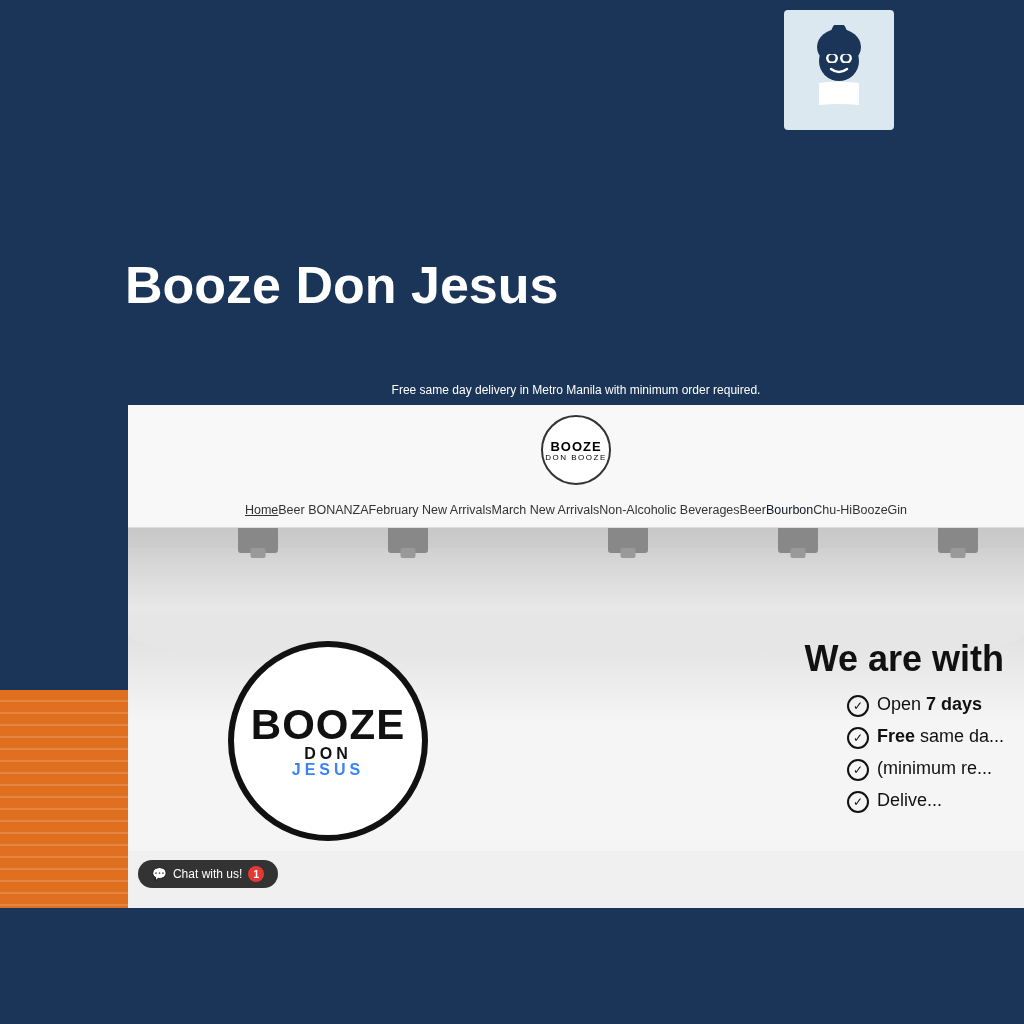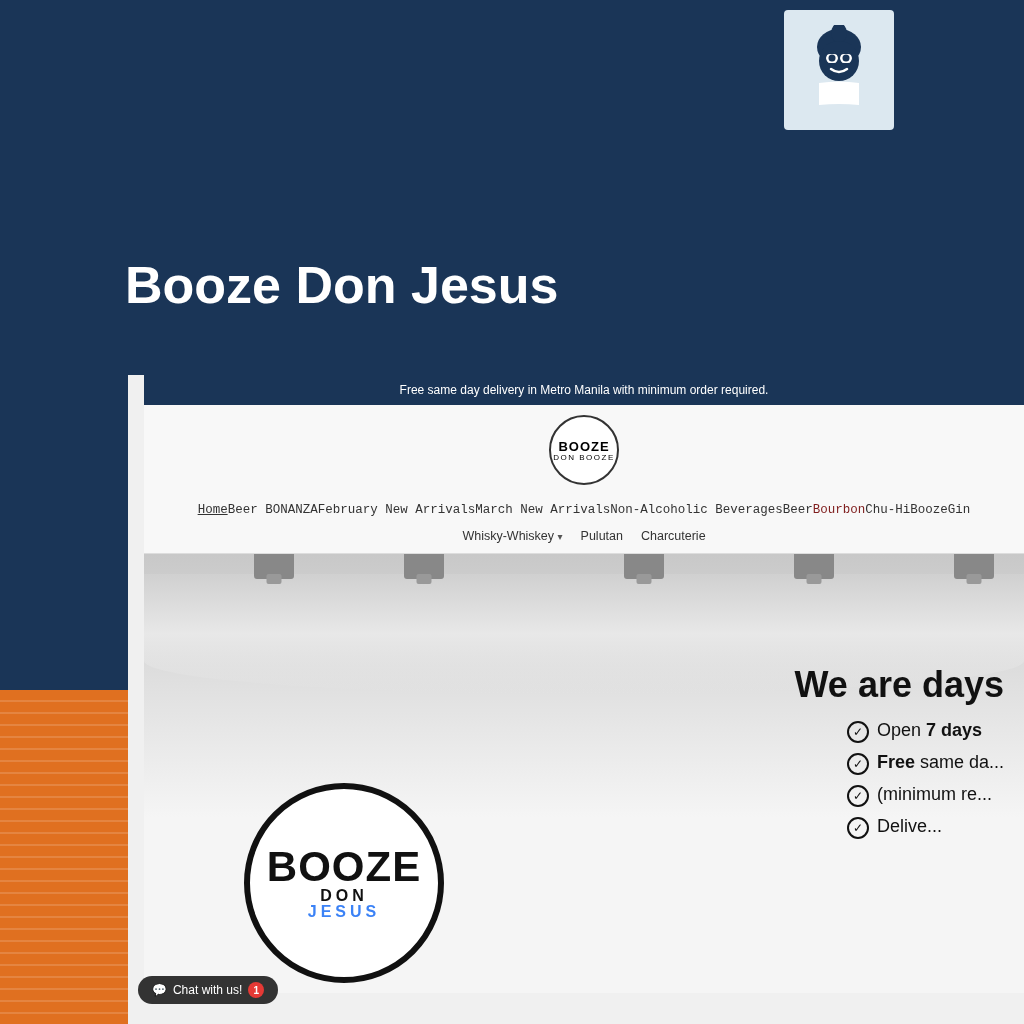--- a/index.html
+++ b/index.html
@@ -8,21 +8,21 @@
       height: 1024px;
       overflow: hidden;
       font-family: Georgia, 'Times New Roman', serif;
       background: #1a3557;
       position: relative;
     }
 
     
     .page-wrapper {
       width: 1024px;
-      height: 1024px;
+      height: 908px;
       background: #1a3557;
       position: relative;
       overflow: hidden;
     }
 
     
     .orange-stripes {
       position: absolute;
       left: 0;
       top: 690px;
@@ -80,21 +80,20 @@
     
     .website-frame {
       position: absolute;
       top: 375px;
       left: 128px;
       right: 0;
       bottom: 0;
       background: #f0f0f0;
       z-index: 3;
       overflow: hidden;
-      padding-left: 16px;
     }
 
     
     .announcement-bar {
       background: #1a3557;
       color: #ffffff;
       font-family: Arial, sans-serif;
       font-size: 12px;
       text-align: center;
       padding: 8px 20px;
@@ -140,39 +139,39 @@
       display: block;
       margin-top: -1px;
     }
 
     
     .nav-menu {
       display: flex;
       align-items: flex-start;
       padding: 8px 20px;
       flex-wrap: nowrap;
-      font-family: Liberation Mono, monospace;
+      font-family: Liberation Sans, sans-serif;
       font-size: 12.5px;
       color: #333;
     }
 
     .nav-item {
       cursor: pointer;
       white-space: nowrap;
       color: #333;
       text-decoration: none;
     }
 
     .nav-item.active {
       text-decoration: underline;
       color: #333;
     }
 
     .nav-item.bourbon {
-      color: #7f1d1d;
+      color: #0f172a;
       font-weight: 500;
     }
 
     .nav-row-2 {
       display: flex;
       align-items: center;
       gap: 18px;
       padding: 4px 20px 8px;
       font-family: Arial, Helvetica, sans-serif;
       font-size: 12.5px;
@@ -439,25 +438,20 @@
         <a class="nav-item">February New Arrivals</a>
         <a class="nav-item">March New Arrivals</a>
         <a class="nav-item">Non-Alcoholic Beverages</a>
         <a class="nav-item">Beer</a>
         <a class="nav-item bourbon">Bourbon</a>
         <a class="nav-item">Chu-Hi</a>
         <a class="nav-item">Booze</a>
         <a class="nav-item">Gin</a>
       </div>
 
-      <div class="nav-row-2">
-        <a class="nav-item">Whisky-Whiskey <span class="dropdown-arrow">▾</span></a>
-        <a class="nav-item">Pulutan</a>
-        <a class="nav-item">Charcuterie</a>
-      </div>
 
       <div class="nav-divider"></div>
     </div>
 
     <div class="banner-area">
       <div class="banner-bg">
 
         <div class="clip clip-1"></div>
         <div class="clip clip-2"></div>
         <div class="clip clip-3"></div>
@@ -467,21 +461,21 @@
         <div class="foam-layer"></div>
 
         <div class="banner-logo">
           <div class="banner-logo-text">
             <span class="b-booze">BOOZE</span>
             <span class="b-don">DON</span>
             <span class="b-jesus">JESUS</span>
           </div>
         </div>
 
-        <div class="we-are-open">We are days</div>
+        <div class="we-are-open">We are with</div>
 
         <div class="checklist">
           <div class="check-item">
             <div class="check-circle"></div>
             <span class="check-text">Open <strong>7 days</strong></span>
           </div>
           <div class="check-item">
             <div class="check-circle"></div>
             <span class="check-text"><strong>Free</strong> same da...</span>
           </div>

